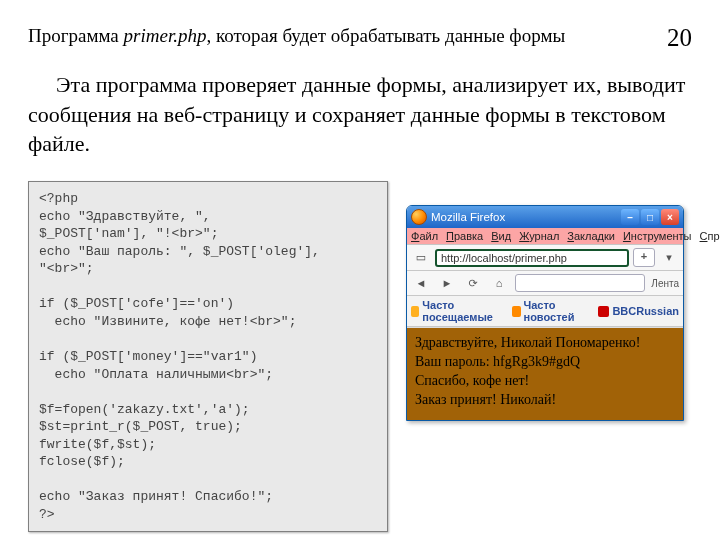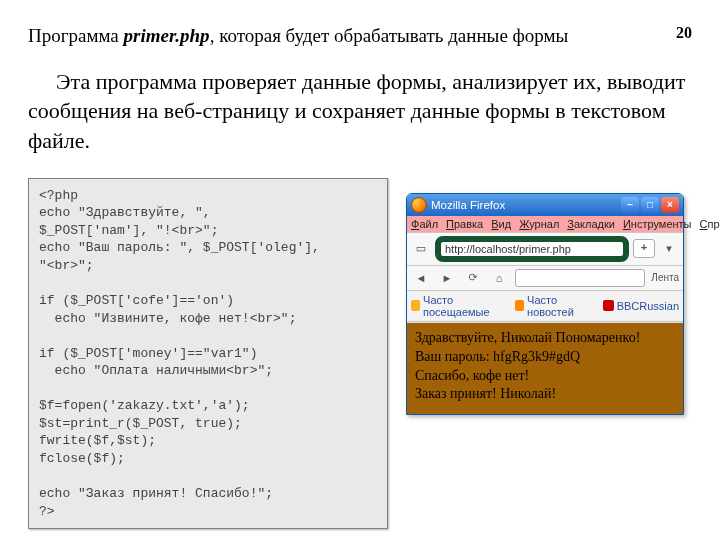--- a/index.html
+++ b/index.html
@@ -19,24 +19,24 @@
   }
   .header-row {
     display: flex;
     align-items: flex-start;
   }
   .title {
     flex: 1;
     font-size: 19px;
     line-height: 1.3;
   }
-  .title .fname { font-style: italic; font-weight: bold; }
+  .title .fname { font-style: italic; font-weight: normal; }
   .pagenum {
-    font-size: 16px;
-    font-weight: bold;
+    font-size: 25px;
+    font-weight: normal;
     margin-left: 12px;
   }
   .intro {
     margin-top: 18px;
     font-size: 22px;
     line-height: 1.35;
     text-indent: 28px;
   }
   .content-row {
     margin-top: 22px;
@@ -60,21 +60,21 @@
 
   
   .browser {
     width: 276px;
     border: 1px solid #0a5aa6;
     border-radius: 6px 6px 0 0;
     box-shadow: 2px 2px 4px rgba(0,0,0,0.3);
     font-family: Tahoma, sans-serif;
     font-size: 11px;
     background: #eef3fb;
-    margin-top: 15px;
+    margin-top: 24px;
   }
   .titlebar {
     display: flex;
     align-items: center;
     height: 22px;
     background: linear-gradient(#5aa0e8, #1e66c8);
     border-radius: 5px 5px 0 0;
     color: #fff;
     padding: 0 4px;
     gap: 4px;
@@ -107,22 +107,22 @@
   .addrbar {
     display:flex; align-items:center;
     padding: 3px 4px;
     background:#f7f7f7;
     border-bottom:1px solid #c8c8c8;
     gap:4px;
   }
   .addr {
     flex:1;
     background:#fff;
-    border:6px solid #14532d;
-    border-radius:8px;
+    border:2px solid #14532d;
+    border-radius:3px;
     padding: 1px 4px;
     color:#333;
     white-space:nowrap;
     overflow:hidden;
   }
   .newtab {
     width:20px; height:17px;
     background:#fff;
     border:1px solid #aab;
     border-radius:3px;
@@ -147,20 +147,21 @@
     border-radius:3px;
     height:16px;
   }
   .bookbar {
     display:flex; align-items:center;
     padding:3px 4px;
     background:#f3f3f3;
     border-bottom:1px solid #c8c8c8;
     gap:10px;
     color:#2a4d9b;
+    font-weight:bold;
   }
   .chip { display:flex; align-items:center; gap:3px; }
   .ci { width:11px; height:11px; border-radius:2px; }
   .ci-star { background:#ffb020; }
   .ci-feed { background:#ff8a00; }
   .ci-bbc { background:#c00; }
   .viewport {
     background:#a16207;
     padding: 6px 8px 10px 8px;
     font-family:"Times New Roman", serif;

